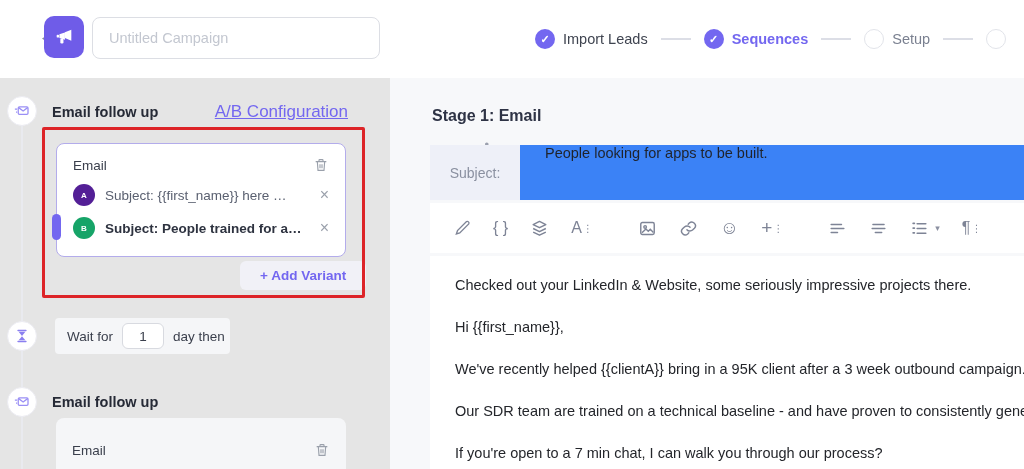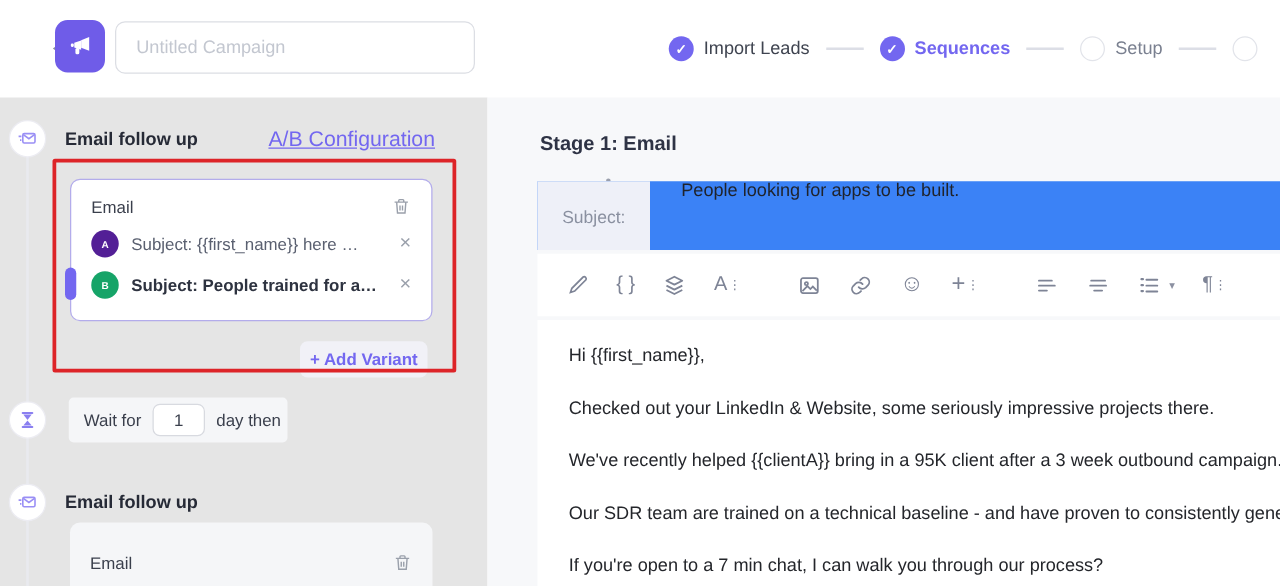--- a/index.html
+++ b/index.html
@@ -50,23 +50,23 @@
   .variant-letter { width:22px; height:22px; border-radius:50%; color:#fff; font-size:8px; font-weight:bold;
                     display:flex; align-items:center; justify-content:center; flex:0 0 22px; }
   .letter-a { background:#531f96; }
   .letter-b { background:#16a468; }
   .variant-subject { flex:1; font-size:13.5px; color:#5a6070; white-space:nowrap; overflow:hidden; }
   .variant-row.selected .variant-subject { font-weight:700; color:#2e3340; }
   .variant-close { color:#9aa0ab; font-size:16px; cursor:pointer; }
   .selected-tab { position:absolute; left:-5px; top:70px; width:9px; height:26px;
                   background:#7367f0; border-radius:5px; }
 
-  .add-variant-btn { position:absolute; left:240px; top:183px; height:29px; padding:0 8px;
+  .add-variant-btn { position:absolute; left:240px; top:183px; height:29px; padding:0 20px;
                      background:#f1f1f7; border:none; border-radius:6px; color:#7367f0;
-                     font-size:13.5px; font-weight:700; font-family:"Liberation Sans",sans-serif; cursor:pointer;margin-top:12px; }
+                     font-size:13.5px; font-weight:700; font-family:"Liberation Sans",sans-serif; cursor:pointer; }
 
   .wait-row { position:absolute; left:55px; top:240px; width:175px; height:36px; background:#f5f6f8;
               border-radius:4px; display:flex; align-items:center; gap:9px; padding:0 12px; }
   .wait-text { font-size:13.5px; color:#3a3f4c; white-space:nowrap; }
   .wait-input { width:42px; height:26px; border:1px solid #d8dae0; border-radius:6px; background:#fff;
                 text-align:center; font-size:13.5px; color:#3a3f4c; font-family:"Liberation Sans",sans-serif; outline:none; }
 
   .sec2-title { position:absolute; left:52px; top:315px; }
   .card2 { position:absolute; left:56px; top:340px; width:290px; height:140px; background:#f5f6f8;
            border-radius:8px; padding:24px 16px 0 16px; }
@@ -299,21 +299,21 @@
             <span class="tb-caret">▾</span>
         </span>
         <span class="tb-btn">
           <span class="tb-txt">¶</span>
             <span class="tb-dots">⋮</span>
         </span>
       </div>
     </div>
 
     <div class="editor-body">
+      <p>Checked out your LinkedIn &amp; Website, some seriously impressive projects there.</p>
       <p>Hi {{first_name}},</p>
-      <p>Checked out your LinkedIn &amp; Website, some seriously impressive projects there.</p>
       <p>We've recently helped {{clientA}} bring in a 95K client after a 3 week outbound campaign.</p>
       <p>Our SDR team are trained on a technical baseline - and have proven to consistently generate lea</p>
       <p>If you're open to a 7 min chat, I can walk you through our process?</p>
     </div>
   </div>
 
 </div>
 
 </body></html>

